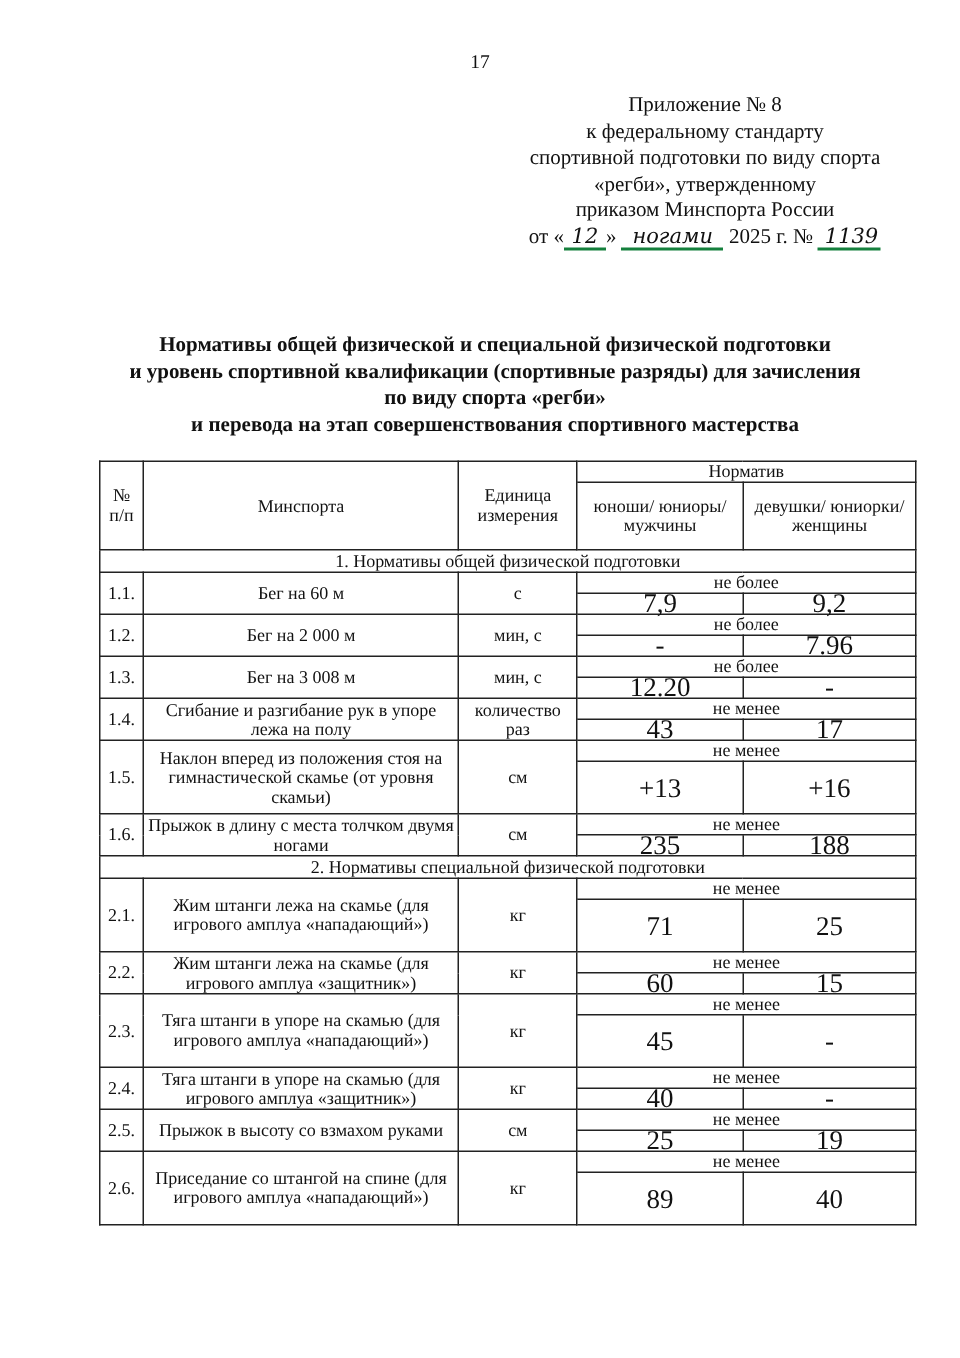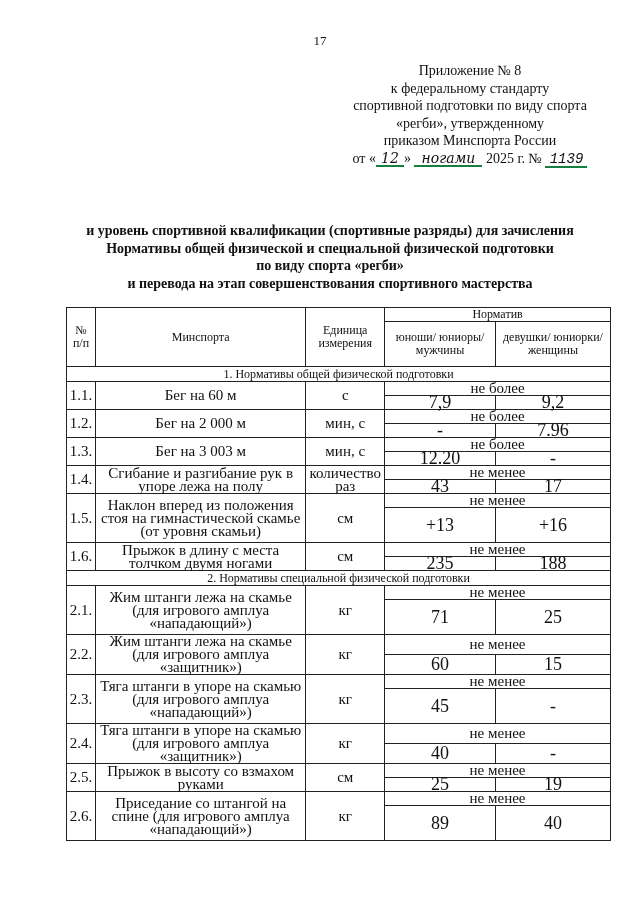--- a/index.html
+++ b/index.html
@@ -7,37 +7,37 @@
          font-family: "Liberation Serif", "DejaVu Serif", serif; color: #111; }
   .page-num { position: absolute; top: 33px; left: 0; width: 640px; text-align: center; font-size: 13px; }
   .appendix { position: absolute; top: 62px; left: 330px; width: 280px; text-align: center;
               font-size: 14px; line-height: 17.5px; }
   .appendix .line { display: block; white-space: nowrap; }
   .sig-line { white-space: nowrap; }
   .hand { font-family: "DejaVu Serif", serif; font-style: italic; font-size: 14px;
           border-bottom: 2px solid #15803d; display: inline-block; line-height: 14px; padding: 0 2px; }
   .hand.day { width: 24px; text-align: center; }
   .hand.month { width: 64px; text-align: center; }
-  .hand.num { width: 38px; text-align: center; font-family: Liberation Mono, monospace; }
+  .hand.num { width: 38px; text-align: right; }
   .title { position: absolute; top: 222px; left: 60px; width: 540px; text-align: center;
            font-weight: bold; font-size: 14px; line-height: 17.5px; }
   .title .line { display: block; white-space: nowrap; }
   table.norms { position: absolute; top: 307px; left: 66px; width: 545px; border-collapse: collapse;
                 font-size: 12px; table-layout: fixed; }
   table.norms td, table.norms th { border: 1px solid #222; padding: 0 2px; text-align: center;
                                    vertical-align: middle; font-weight: normal; line-height: 13px; }
   .c1 { width: 28px; }
   .c2 { width: 203px; }
   .c3 { width: 76px; }
   .c4 { width: 107px; }
   .c5 { width: 111px; }
   tr.hdr1 td { height: 13px; }
   tr.hdr2 td { height: 44px; }
   tr.section td { height: 14px; }
-  tr.cmp td { height: 13px; font-size: 15px; }
+  tr.cmp td { height: 13px; font-size: 12px; }
   tr.val td { height: 13px; }
   tr.val.tall td { height: 34px; }
   .num-cell { font-size: 18px; }
 </style>
 </head>
 <body>
 
 <div class="page-num">17</div>
 
 <div class="appendix">
@@ -48,22 +48,22 @@
   <span class="line">приказом Минспорта России</span>
   <span class="line sig-line">
     <span>от «</span><span class="hand day">12</span><span>»</span>
     <span class="hand month">ногами</span>
     <span>2025 г. №</span>
     <span class="hand num">1139</span>
   </span>
 </div>
 
 <div class="title">
+  <span class="line">Нормативы общей физической и специальной физической подготовки</span>
   <span class="line">и уровень спортивной квалификации (спортивные разряды) для зачисления</span>
-  <span class="line">Нормативы общей физической и специальной физической подготовки</span>
   <span class="line">по виду спорта «регби»</span>
   <span class="line">и перевода на этап совершенствования спортивного мастерства</span>
 </div>
 
 <table class="norms">
   <colgroup>
     <col class="c1">
       <col class="c2">
       <col class="c3">
       <col class="c4">
@@ -102,21 +102,21 @@
     <td rowspan="2">мин, с</td>
     <td colspan="2">не более</td>
   </tr>
   <tr class="val">
     <td class="num-cell">-</td>
     <td class="num-cell">7.96</td>
   </tr>
 
   <tr class="cmp">
     <td rowspan="2">1.3.</td>
-    <td rowspan="2">Бег на 3 003 м</td>
+    <td rowspan="2">Бег на 3 008 м</td>
     <td rowspan="2">мин, с</td>
     <td colspan="2">не более</td>
   </tr>
   <tr class="val">
     <td class="num-cell">12.20</td>
     <td class="num-cell">-</td>
   </tr>
 
   <tr class="cmp">
     <td rowspan="2">1.4.</td>

